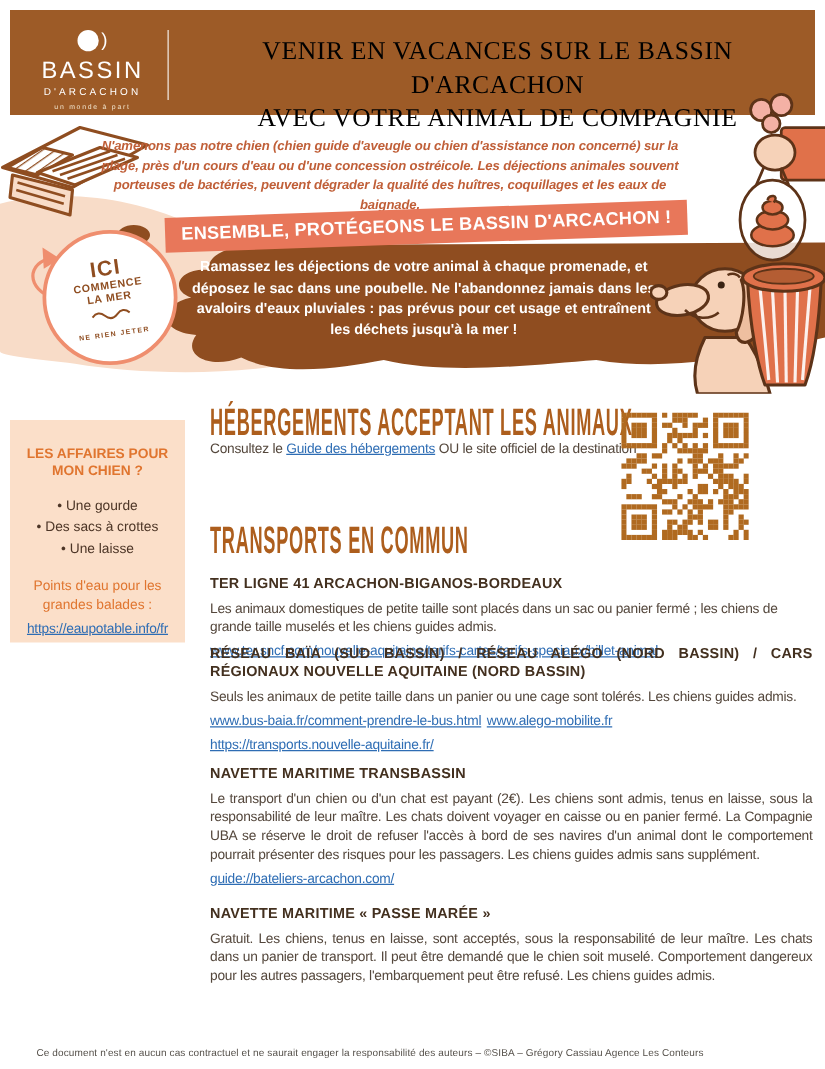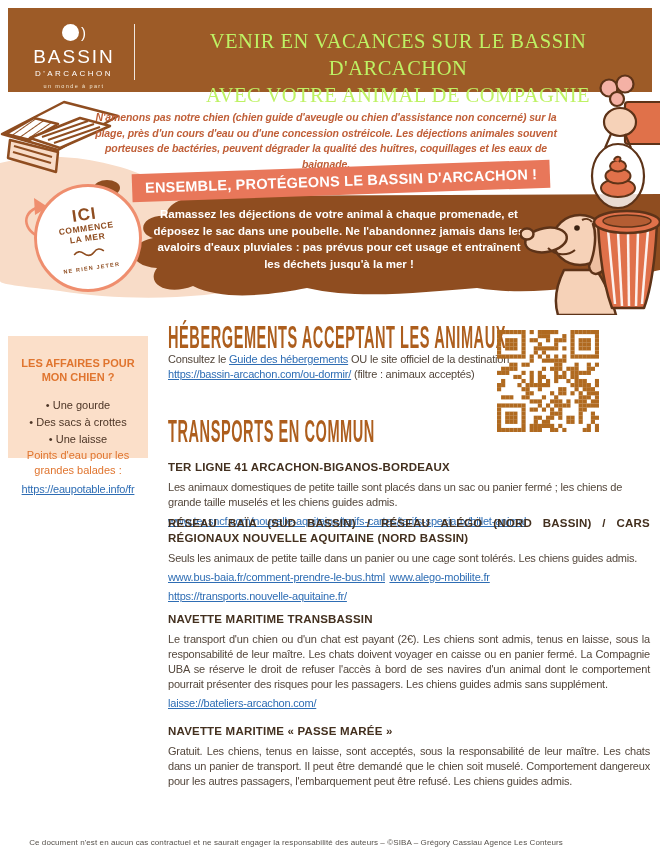--- a/index.html
+++ b/index.html
@@ -10,24 +10,24 @@
   .header{position:absolute;left:8px;top:8px;width:644px;height:84px;background:#9d5b27;}
   .logo{position:absolute;left:14px;top:8px;width:104px;text-align:center;color:#fff;}
   .logo-mark{display:flex;justify-content:center;align-items:center;gap:2px;height:24px;margin-top:4px;}
   .logo-dot{width:17px;height:17px;border-radius:50%;background:#fff;}
   .logo-paren{color:#fff;font-size:15px;line-height:15px;}
   .logo-name{font-size:19px;letter-spacing:2px;line-height:22px;margin-top:2px;color:#fff;}
   .logo-sub{font-size:8px;letter-spacing:2.5px;line-height:11px;color:#fff;}
   .logo-tag{font-size:5.5px;letter-spacing:1.4px;margin-top:4px;color:#f3e7d0;}
   .header-divider{position:absolute;left:126px;top:16px;width:1px;height:56px;background:rgba(255,255,255,.85);}
   .header-title{position:absolute;left:134px;top:20px;width:512px;text-align:center;
-    font-family:"Liberation Serif",serif;color:#bef264;font-size:20.5px;line-height:27px;letter-spacing:.5px;}
+    font-family:"Liberation Serif",serif;color:#000000;font-size:20.5px;line-height:27px;letter-spacing:.5px;}
 
   
-  .hero-intro{position:absolute;left:94px;top:110px;width:464px;text-align:center;z-index:2;
+  .hero-intro{position:absolute;left:80px;top:110px;width:464px;text-align:center;z-index:2;
     color:#c05f38;font-style:italic;font-weight:700;font-size:10.5px;line-height:15.5px;letter-spacing:-.1px;}
   .hero-banner{position:absolute;left:132px;top:167px;z-index:5;background:#e8775a;color:#fff;
     font-weight:700;font-size:14.5px;letter-spacing:.2px;padding:6px 13px;transform:rotate(-2deg);white-space:nowrap;}
   .hero-callout{position:absolute;left:148px;top:206px;width:382px;z-index:4;text-align:center;
     color:#fff;font-weight:700;font-size:11.5px;line-height:16.5px;}
   .blob-svg{position:absolute;z-index:3;}
   .peach-svg{position:absolute;z-index:1;}
   .drain-svg{position:absolute;left:0;top:92px;z-index:2;}
   .arrow-svg{position:absolute;left:14px;top:192px;z-index:5;}
   .handbag-svg{position:absolute;left:575px;top:72px;z-index:5;}
@@ -35,26 +35,26 @@
 
   .badge{position:absolute;left:34px;top:184px;width:102px;height:102px;z-index:5;background:#fff;
     border:3px solid #ef8e6e;border-radius:50%;display:flex;align-items:center;justify-content:center;text-align:center;}
   .badge-inner{transform:rotate(-8deg);color:#8f4d20;}
   .badge-l1{font-weight:700;font-size:17px;line-height:17px;letter-spacing:1px;}
   .badge-l2{font-weight:700;font-size:8.5px;line-height:10px;letter-spacing:.6px;}
   .badge-l3{font-weight:700;font-size:8.5px;line-height:10px;letter-spacing:.6px;}
   .badge-foot{font-size:5.5px;letter-spacing:1.2px;margin-top:4px;font-weight:700;}
 
   
-  .sidebar{position:absolute;left:8px;top:336px;width:140px;height:122px;background:#fbdfc9;
+  .sidebar{position:absolute;left:8px;top:336px;width:140px;height:178px;background:#fbdfc9;
     text-align:center;box-sizing:border-box;padding-top:20px;}
   .sidebar-title{color:#e0752f;font-weight:700;font-size:11px;line-height:14px;}
   .sidebar-list{margin:13px 0 0 0;padding:0;list-style:none;color:#4c3526;font-size:11px;line-height:17px;}
   .sidebar-list li::before{content:"• ";}
-  .sidebar-note{color:#e0752f;font-size:11px;line-height:15px;margin-top:0;}
+  .sidebar-note{color:#e0752f;font-size:11px;line-height:15px;margin-top:14px;}
   .sidebar a{color:#2e6db4;}
 
   
   .h1{position:absolute;left:168px;color:#ad5e1d;font-weight:700;font-size:26px;white-space:nowrap;
       transform:scale(.56,1.18);transform-origin:left top;letter-spacing:1px;}
   .col{position:absolute;left:168px;width:482px;}
   .body-txt{margin:0;color:#54473c;font-size:11px;line-height:15px;letter-spacing:-.2px;}
   .just{text-align:justify;}
   .entry h3{margin:0 0 5px 0;color:#43301f;font-size:11.5px;line-height:15px;letter-spacing:.2px;}
   .entry h3.just{text-align:justify;}
@@ -197,23 +197,20 @@
     </ul>
     <div class="sidebar-note">Points d'eau pour les grandes balades :</div>
     <a class="lnk">https://eaupotable.info/fr</a>
   </div>
 
   <div class="h1" style="top:320px;">HÉBERGEMENTS ACCEPTANT LES ANIMAUX</div>
 
   <div class="col" style="top:352px;">
     <p class="body-txt">
       <span>Consultez le </span><a class="lnk" style="margin-top:0;text-align:right;">Guide des hébergements</a><span> OU le site officiel de la destination</span>
-    </p>
-    <p class="body-txt">
-      <a class="lnk" style="margin-top:0;">https://bassin-arcachon.com/ou-dormir/</a><span> (filtre : animaux acceptés)</span>
     </p>
   </div>
 
   <svg class="qr" id="qr" viewBox="0 0 25 25">
       <rect x="0" y="0" width="1.02" height="1.02" fill="#b06a20"></rect>
       <rect x="1" y="0" width="1.02" height="1.02" fill="#b06a20"></rect>
       <rect x="2" y="0" width="1.02" height="1.02" fill="#b06a20"></rect>
       <rect x="3" y="0" width="1.02" height="1.02" fill="#b06a20"></rect>
       <rect x="4" y="0" width="1.02" height="1.02" fill="#b06a20"></rect>
       <rect x="5" y="0" width="1.02" height="1.02" fill="#b06a20"></rect>
@@ -535,21 +532,21 @@
     <h3 class="just">RÉSEAU BAÏA (SUD BASSIN) / RÉSEAU ALÉGO (NORD BASSIN) / CARS RÉGIONAUX NOUVELLE AQUITAINE (NORD BASSIN)</h3>
     <p class="body-txt">Seuls les animaux de petite taille dans un panier ou une cage sont tolérés. Les chiens guides admis.</p>
     <a class="lnk lnk-row">www.bus-baia.fr/comment-prendre-le-bus.html</a>
     <a class="lnk lnk-row">www.alego-mobilite.fr</a>
     <a class="lnk lnk-row">https://transports.nouvelle-aquitaine.fr/</a>
   </div>
 
   <div class="col entry" style="top:612px;">
     <h3>NAVETTE MARITIME TRANSBASSIN</h3>
     <p class="body-txt just">Le transport d'un chien ou d'un chat est payant (2€). Les chiens sont admis, tenus en laisse, sous la responsabilité de leur maître. Les chats doivent voyager en caisse ou en panier fermé. La Compagnie UBA se réserve le droit de refuser l'accès à bord de ses navires d'un animal dont le comportement pourrait présenter des risques pour les passagers. Les chiens guides admis sans supplément.</p>
-    <a class="lnk lnk-row">laisse://bateliers-arcachon.com/</a>
+    <a class="lnk lnk-row">guide://bateliers-arcachon.com/</a>
   </div>
 
   <div class="col entry" style="top:724px;">
     <h3>NAVETTE MARITIME « PASSE MARÉE »</h3>
     <p class="body-txt just">Gratuit. Les chiens, tenus en laisse, sont acceptés, sous la responsabilité de leur maître. Les chats dans un panier de transport. Il peut être demandé que le chien soit muselé. Comportement dangereux pour les autres passagers, l'embarquement peut être refusé. Les chiens guides admis.</p>
   </div>
 
   <div class="footer">Ce document n'est en aucun cas contractuel et ne saurait engager la responsabilité des auteurs – ©SIBA – Grégory Cassiau Agence Les Conteurs</div>
 </div>
 

